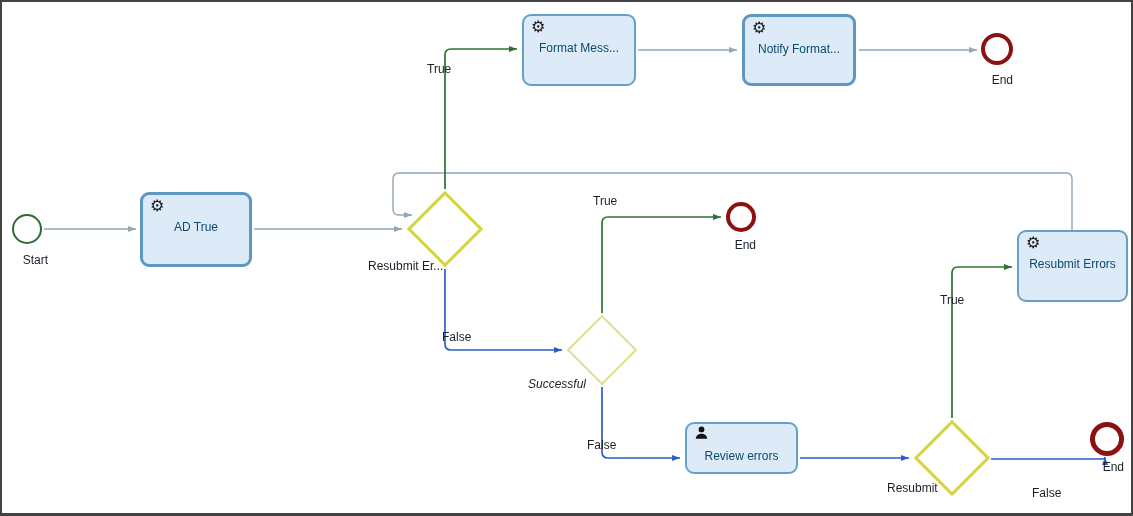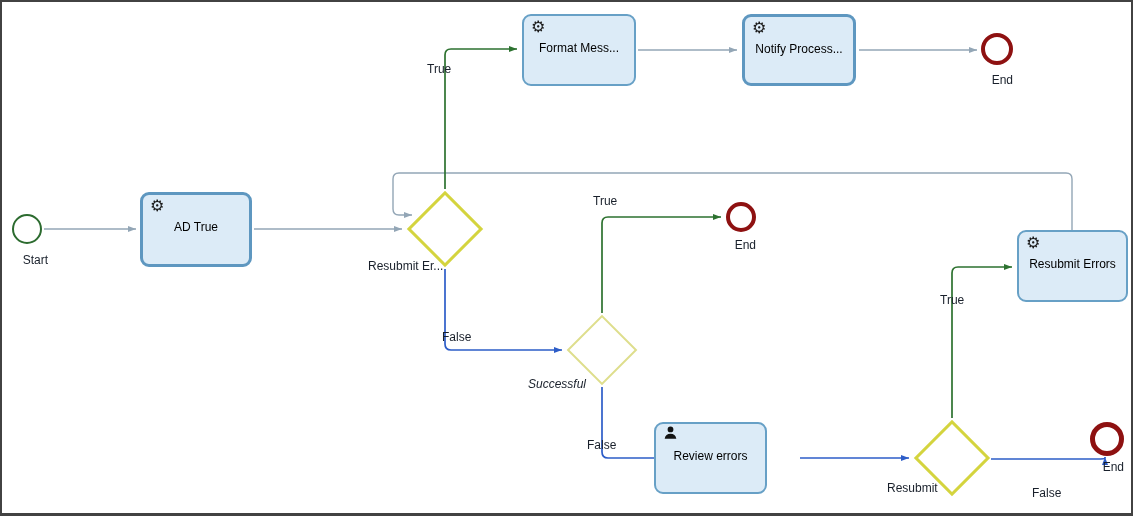--- a/index.html
+++ b/index.html
@@ -10,21 +10,21 @@
   }
   .flows{position:absolute;left:0;top:0;}
   .f{fill:none;}
   .f.gray{stroke:#93a6b6;stroke-width:1.4;}
   .f.green{stroke:#2d7230;stroke-width:1.7;}
   .f.blue{stroke:#2d5dc8;stroke-width:1.7;}
 
   .task{position:absolute;background:#dcebf7;border:2px solid #67a0c6;border-radius:9px;box-sizing:border-box;}
   .task.thick{border-width:3px;border-color:#5e97c0;}
   .task .icon{position:absolute;left:7px;top:1px;font-size:16px;line-height:19px;color:#1c1c1c;font-family:"DejaVu Sans",sans-serif;}
-  .task .task-label{position:absolute;left:4px;right:4px;top:25px;text-align:center;font-size:12px;color:#000000;white-space:nowrap;overflow:hidden;}
+  .task .task-label{position:absolute;left:4px;right:4px;top:25px;text-align:center;font-size:12px;color:#0c4a6e;white-space:nowrap;overflow:hidden;}
 
   .gateway{position:absolute;background:#ffffff;border:3px solid #d4d43e;transform:rotate(45deg);box-sizing:border-box;}
   .gateway.light{border-width:2px;border-color:#dede8c;}
 
   .event{position:absolute;border-radius:50%;background:#ffffff;box-sizing:border-box;}
   .event.start{border:2px solid #2c6b2f;}
   .event.end{border:4px solid #8e1111;}
   .event.end.big{border-width:5px;}
 
   .label{position:absolute;font-size:12px;color:#19202b;white-space:nowrap;}
@@ -79,24 +79,24 @@
     <div class="task-label">AD True</div>
   </div>
 
   <div class="task" style="left:520px;top:12px;width:114px;height:72px;">
     <span class="icon">⚙</span>
     <div class="task-label">Format Mess...</div>
   </div>
 
   <div class="task thick" style="left:740px;top:12px;width:114px;height:72px;">
     <span class="icon">⚙</span>
-    <div class="task-label">Notify Process...</div>
+    <div class="task-label">Notify Format...</div>
   </div>
 
-  <div class="task" style="left:652px;top:420px;width:113px;height:72px;">
+  <div class="task" style="left:683px;top:420px;width:113px;height:52px;">
     <span class="icon">
       <svg width="15" height="15" viewBox="0 0 16 16">
         <path fill="#141414" d="M8 1.6a3.1 3.1 0 1 1 0 6.2 3.1 3.1 0 0 1 0-6.2zM1.8 14.6c.5-3.6 2.8-5.4 6.2-5.4s5.7 1.8 6.2 5.4z"></path>
       </svg>
     </span>
     <div class="task-label">Review errors</div>
   </div>
 
   <div class="task" style="left:1015px;top:228px;width:111px;height:72px;">
     <span class="icon">⚙</span>

